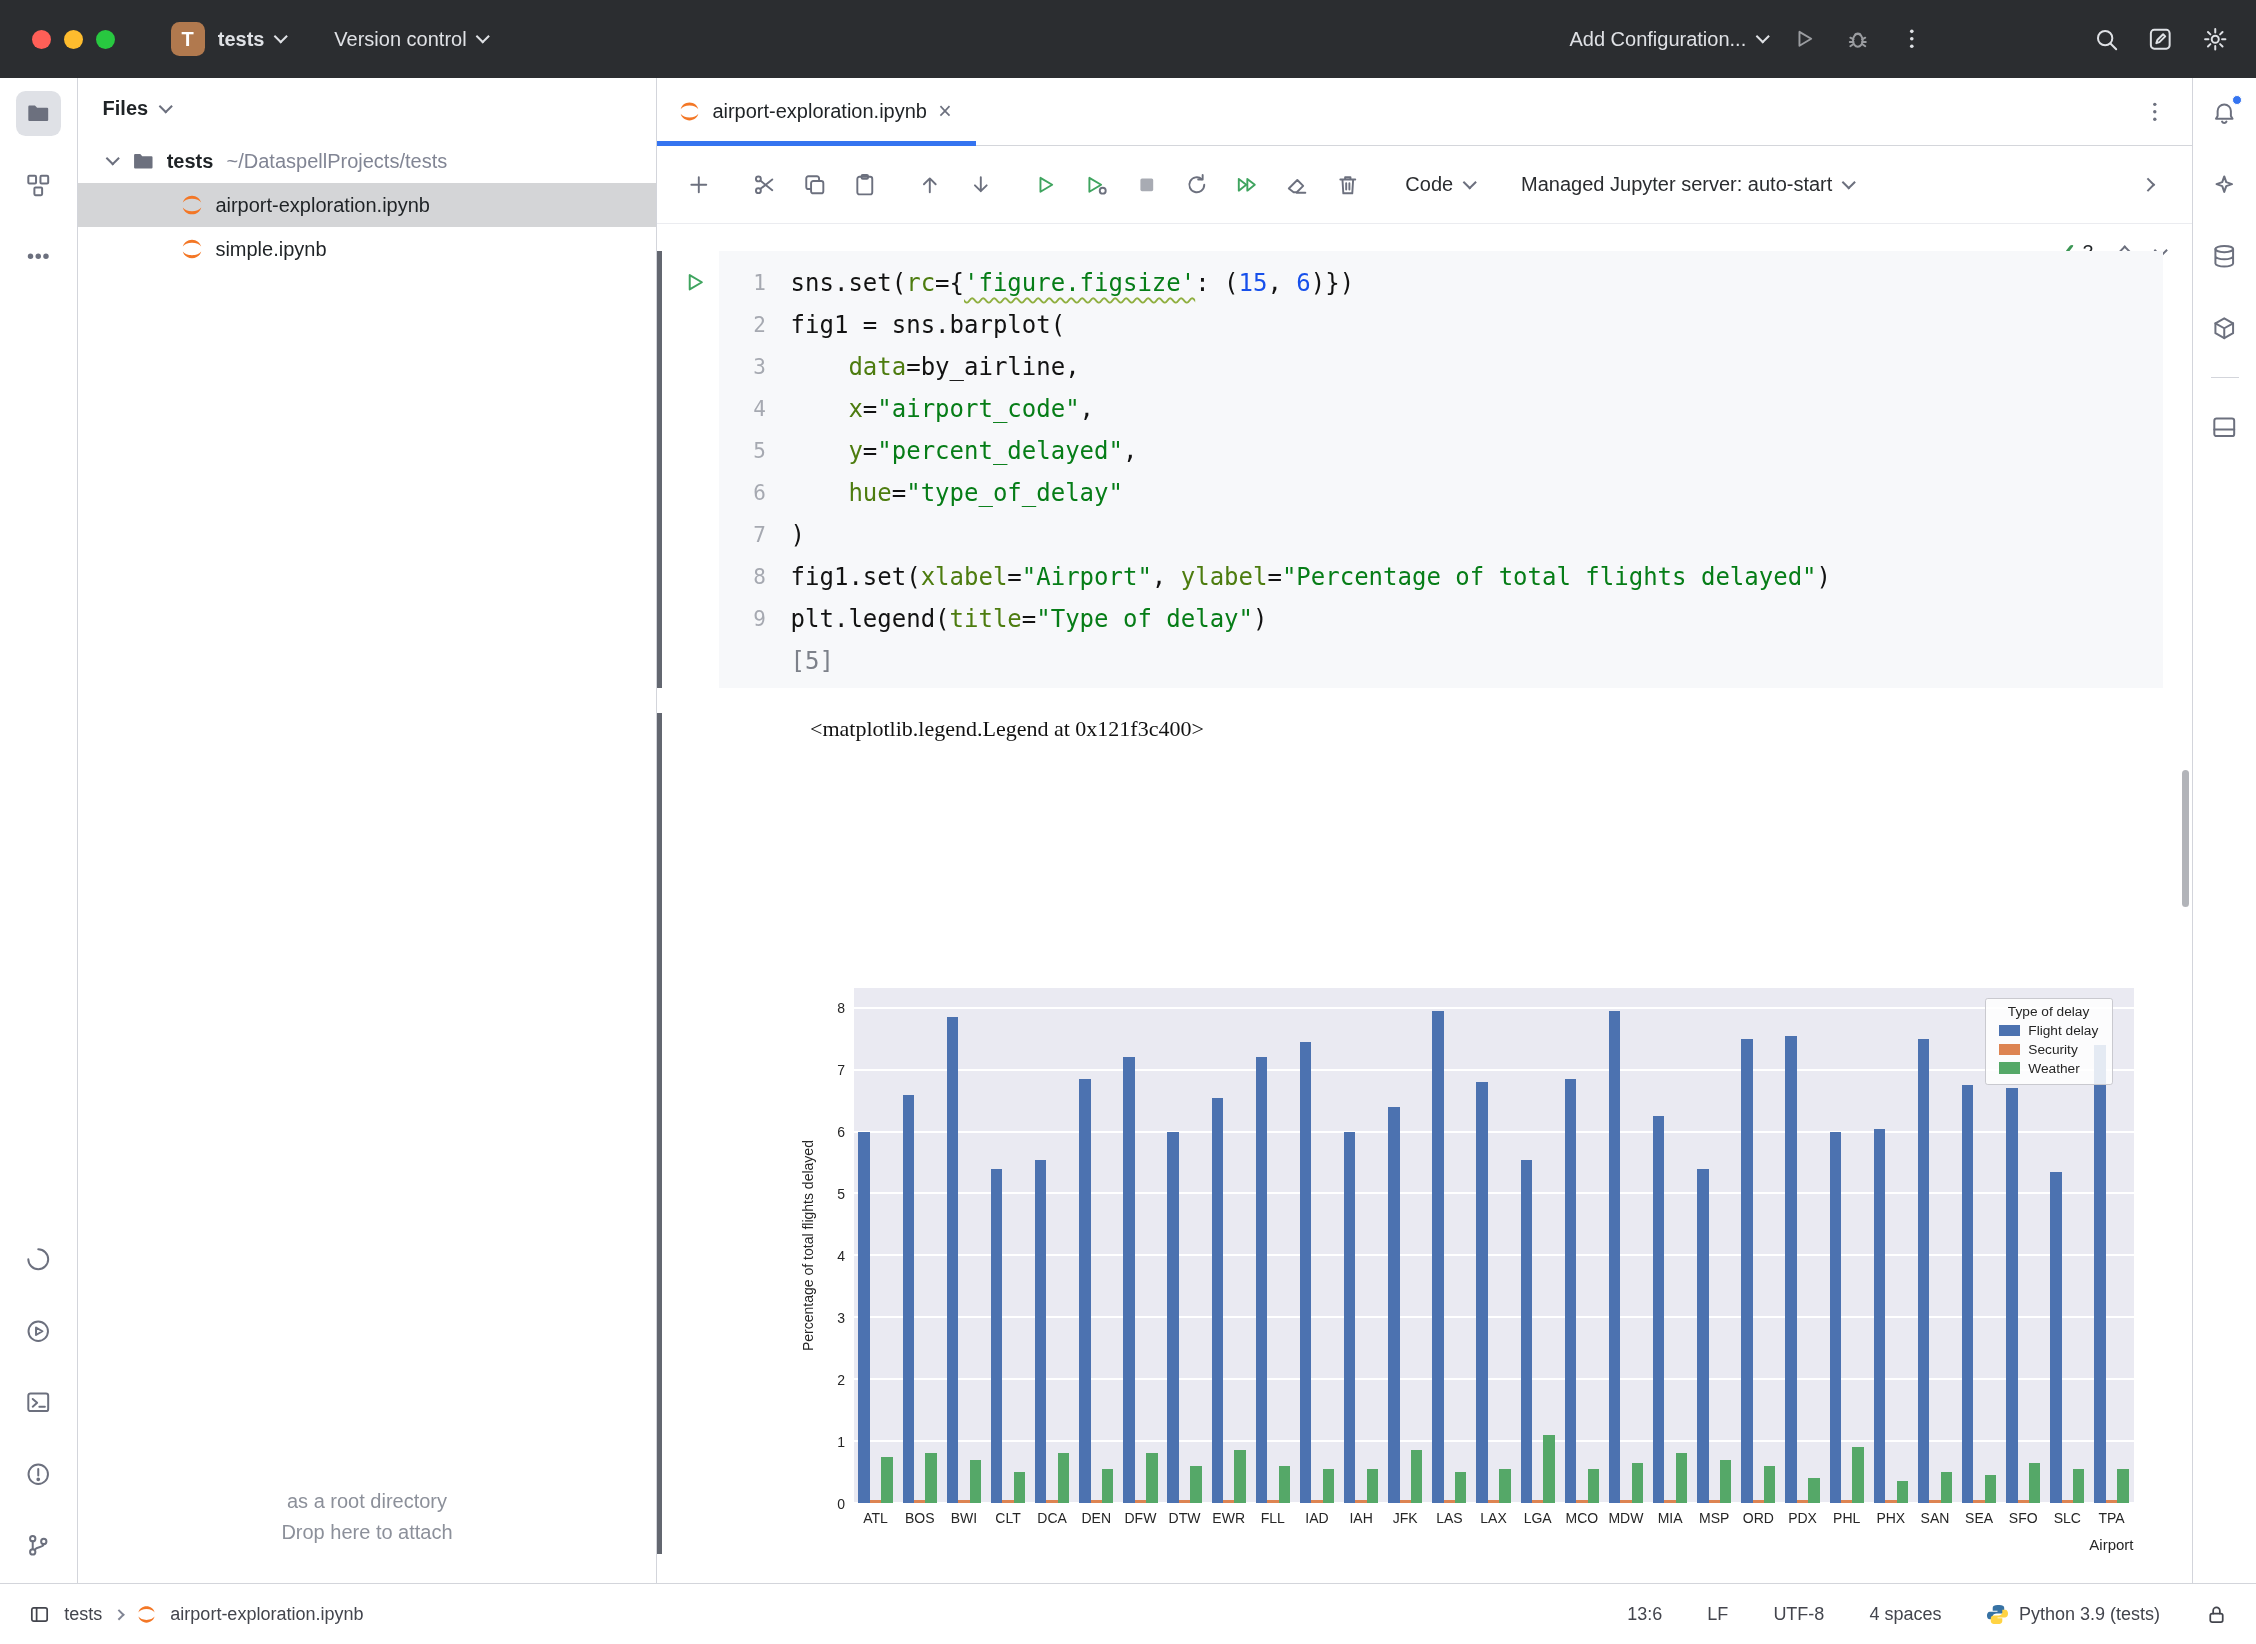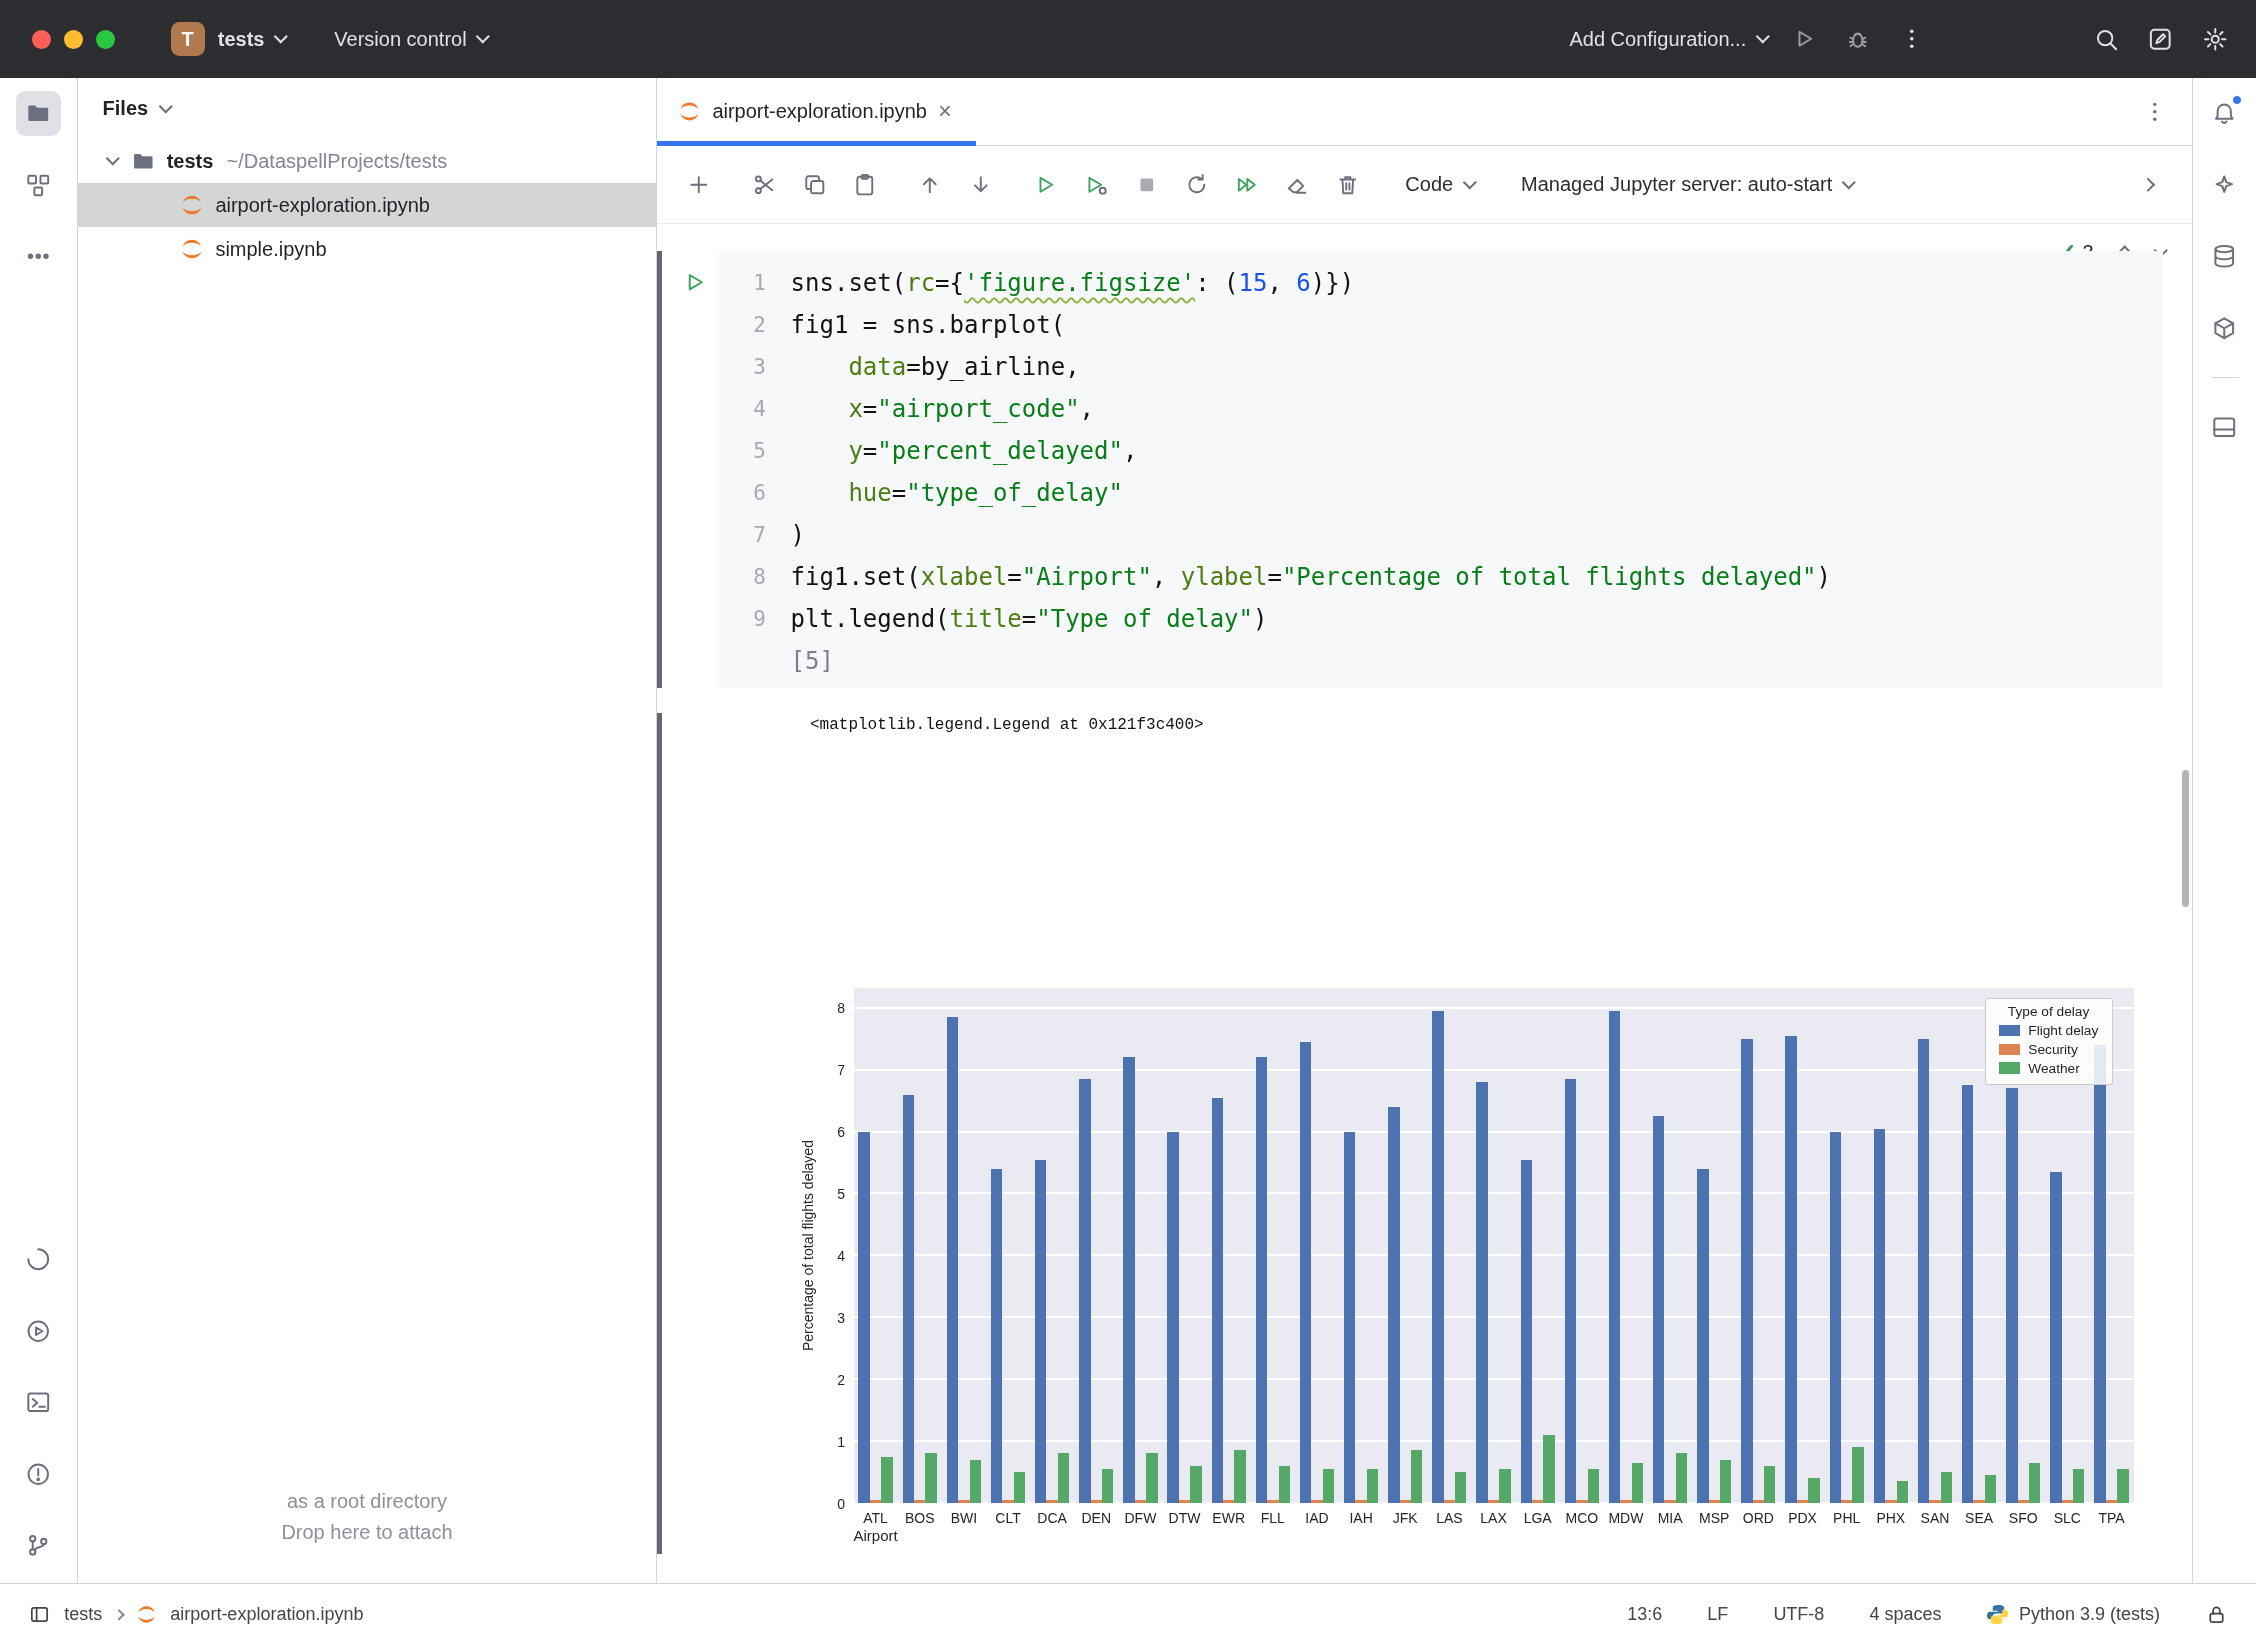--- a/index.html
+++ b/index.html
@@ -66,37 +66,37 @@
   .ct{white-space:pre}
   .kw{color:#4d7c0f}
   .str{color:#067d17}
   .num{color:#1750eb}
   .typo{text-decoration:underline;text-decoration-style:wavy;text-decoration-color:#8faf3f;text-decoration-thickness:1.9px;text-underline-offset:5.7px}
   .exec-count{color:#7d818a}
   .gutter-run{position:absolute;left:24.6px;top:45px;color:#3fa45f}
   .exec-badge{position:absolute;top:15px;right:26.5px;display:flex;align-items:center;font-size:20px;color:#1f2326}
   .exec-badge .check{color:#3c9655;font-size:23px;font-weight:bold;margin-right:5.7px}
   .exec-badge .chev{color:#6c707e;margin-left:26.5px}
-  .out-text{position:absolute;left:153px;top:492px;font-family:Liberation Mono, monospace;font-size:16px;color:#121212}
+  .out-text{position:absolute;left:153px;top:492px;font-family:Liberation Serif, serif;font-size:22px;color:#121212}
   .vscroll{position:absolute;right:2.8px;top:546px;width:7.6px;height:137px;background:#7f828a;border-radius:3.8px;opacity:.6}
 
   
   .chart{position:absolute;left:138px;top:764px;display:flex;color:#262626}
   .chart-ylabel{writing-mode:vertical-rl;transform:rotate(180deg);font-size:14px;width:26.5px;height:515px;display:flex;align-items:center;justify-content:center}
   .chart-yticks{position:relative;width:32px;height:515px;font-size:14px}
   .ytick{position:absolute;right:8.5px}
   .chart-col{display:flex;flex-direction:column}
   .chart-plot{position:relative;width:1280px;height:515px;background:#eaeaf2}
   .gridline{position:absolute;left:0;right:0;height:1.9px;background:#fff}
   .chart-bars{position:absolute;left:0;top:0;right:0;bottom:0;display:flex;align-items:flex-end;z-index:1}
   .bar-group{flex:1;display:flex;justify-content:center;align-items:flex-end}
   .bar{width:11.4px;flex:none}
   .chart-xticks{display:flex;width:1280px;font-size:14px;margin-top:6.6px}
   .xtick{flex:1;text-align:center}
-  .chart-xlabel{text-align:left;font-size:15px;margin-top:1px}
+  .chart-xlabel{text-align:right;font-size:15px;margin-top:10px}
   .chart-legend{position:absolute;top:9.5px;right:21px;z-index:3;background:rgba(255,255,255,.85);border:0.9px solid #c9c9cf;border-radius:2.8px;padding:5.7px 13.2px 8.5px;font-size:13.7px}
   .legend-title{text-align:center;margin-bottom:1.9px}
   .legend-row{display:flex;align-items:center;gap:8.5px;margin-top:3.8px}
   .swatch{width:21px;height:11.4px;display:inline-block;flex:none}
 
   
   .statusbar{position:absolute;left:0;right:0;bottom:0;height:62px;background:#fff;border-top:0.9px solid #d3d5db;display:flex;align-items:center;padding:0 28px;font-size:18px;color:#43454d}
   .sb-left{display:flex;align-items:center;gap:13.2px}
   .sb-left .chev{width:7.6px;height:7.6px;color:#818594}
   .sb-right{margin-left:auto;display:flex;align-items:center;gap:45px}

